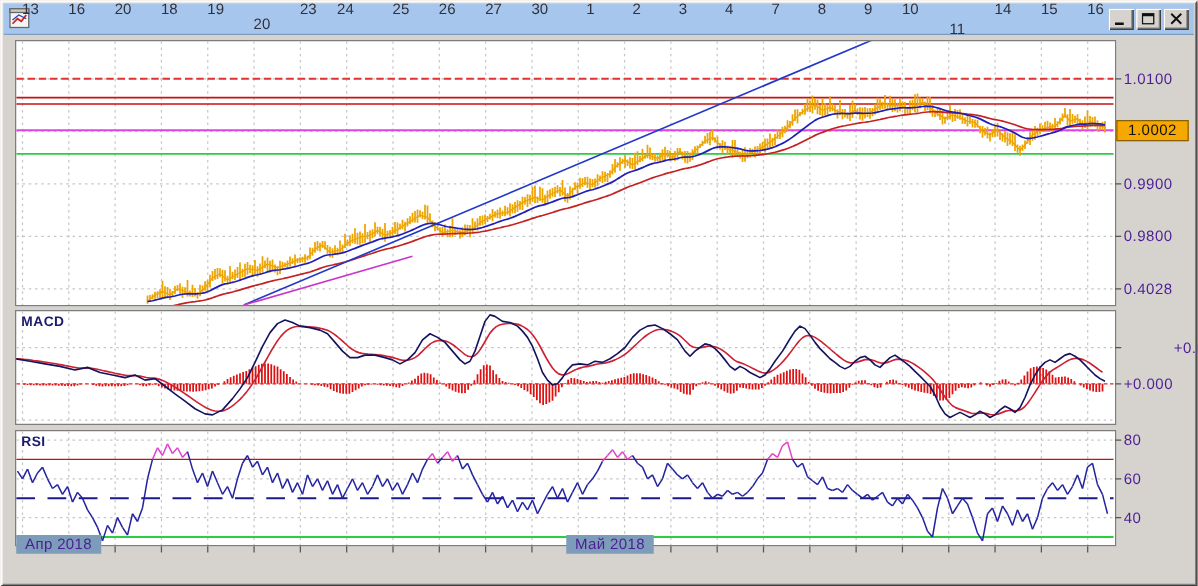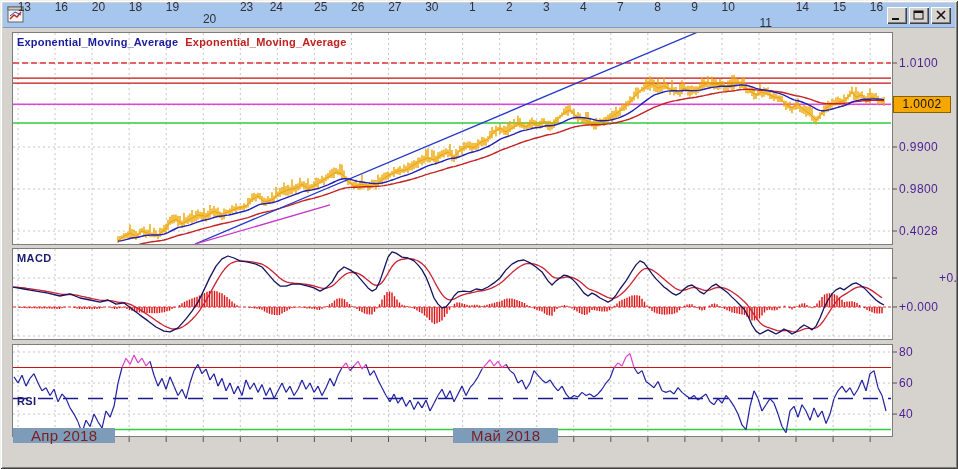--- a/index.html
+++ b/index.html
@@ -18,25 +18,25 @@
   .panel{position:absolute;left:12px;width:881px;background:#fff;border:1px solid #7d7d7d;box-sizing:border-box;}
   .panel.main{top:32px;height:213px;}
   .panel.macd{top:248px;height:92px;}
   .panel.rsi{top:344px;height:93px;}
   #overlay{position:absolute;left:0;top:0;pointer-events:none;}
   .ema-labels{position:absolute;left:17px;top:36px;font-size:11px;font-weight:bold;letter-spacing:.2px;}
   .ema-labels .b{color:#1a1a9c;margin-right:7px;}
   .ema-labels .r{color:#c02020;}
   .ind-label{position:absolute;left:17px;font-size:11px;font-weight:bold;color:#1a1a6e;letter-spacing:.4px;}
   .macd-label{top:252px;}
-  .rsi-label{top:348px;margin-top:47px;}
+  .rsi-label{top:348px;}
   .axis-label{position:absolute;font-size:12px;color:#4c1d95;letter-spacing:.4px;white-space:nowrap;}
   .x-label{position:absolute;font-size:12px;color:#30303a;width:26px;text-align:right;top:444px;}
-  .month-label{position:absolute;top:428px;height:15px;line-height:15px;background:#7d9cba;color:#7f1d1d;
-    font-size:15px;padding:0 18px;letter-spacing:.3px;}
+  .month-label{position:absolute;top:428px;height:15px;line-height:15px;background:#7d9cba;color:#4c1d95;
+    font-size:12px;padding:0 7px;letter-spacing:.3px;}
   .price-tag{position:absolute;left:893px;width:56px;height:15px;line-height:15px;background:#f6a800;
     border:1px solid #8a6000;color:#111;font-size:12px;text-align:center;letter-spacing:.4px;}
 </style>
 </head>
 <body>
 
 <div class="window">
 
   <div class="titlebar">
     <span class="app-icon">
@@ -435,23 +435,20 @@
       <line x1="610.8" y1="437" x2="610.8" y2="442" stroke="#555" stroke-width="1"></line>
       <line x1="647.8499999999999" y1="437" x2="647.8499999999999" y2="442" stroke="#555" stroke-width="1"></line>
       <line x1="684.9" y1="437" x2="684.9" y2="442" stroke="#555" stroke-width="1"></line>
       <line x1="721.9499999999999" y1="437" x2="721.9499999999999" y2="442" stroke="#555" stroke-width="1"></line>
       <line x1="759" y1="437" x2="759" y2="442" stroke="#555" stroke-width="1"></line>
       <line x1="796.05" y1="437" x2="796.05" y2="442" stroke="#555" stroke-width="1"></line>
       <line x1="833.0999999999999" y1="437" x2="833.0999999999999" y2="442" stroke="#555" stroke-width="1"></line>
       <line x1="870.15" y1="437" x2="870.15" y2="442" stroke="#555" stroke-width="1"></line>
     </svg>
 
-  <div class="ema-labels">
-    <span class="b">Exponential_Moving_Average</span><span class="r">Exponential_Moving_Average</span>
-  </div>
   <div class="ind-label macd-label">MACD</div>
   <div class="ind-label rsi-label">RSI</div>
 
   <div id="labels-layer">
       <div class="axis-label" style="left: 899px; top: 56px;">1.0100</div>
       <div class="axis-label" style="left: 899px; top: 140px;">0.9900</div>
       <div class="axis-label" style="left: 899px; top: 182px;">0.9800</div>
       <div class="axis-label" style="left: 899px; top: 224px;">0.4028</div>
       <div class="axis-label" style="left: 899px; top: 271px; margin-left: 40px;">+0.001</div>
       <div class="axis-label" style="left: 899px; top: 300px;">+0.000</div>

